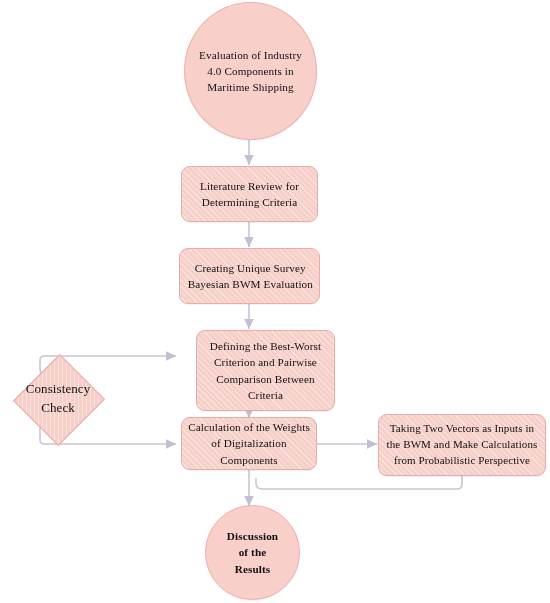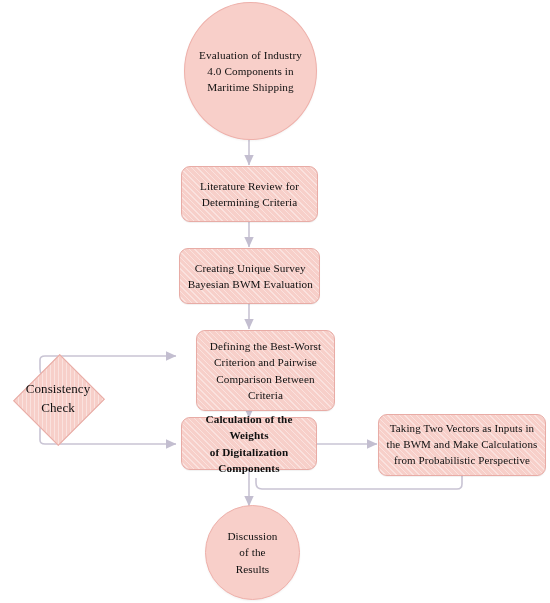--- a/index.html
+++ b/index.html
@@ -109,31 +109,31 @@
 Comparison Between
 Criteria</span>
   </div>
 
   <div class="node decision" style="left:4px;top:368px;width:108px;height:62px;">
     <span class="dia" style="left:23px;top:-1px;width:62px;height:64px;"></span>
     <span class="lbl">Consistency
 Check</span>
   </div>
 
-  <div class="node proc" style="left:181px;top:417px;width:136px;height:53px;font-weight:bold;">
+  <div class="node proc" style="left:181px;top:417px;width:136px;height:53px;">
     <span class="lbl">Calculation of the Weights
 of Digitalization
 Components</span>
   </div>
 
   <div class="node proc" style="left:378px;top:414px;width:168px;height:62px;">
     <span class="lbl" style="font-size:11px;">Taking Two Vectors as Inputs in
 the BWM and Make Calculations
 from Probabilistic Perspective</span>
   </div>
 
-  <div class="node term" style="left:205px;top:505px;width:95px;height:95px;">
+  <div class="node term" style="left:205px;top:505px;width:95px;height:95px;font-weight:bold;">
     <span class="lbl">Discussion
 of the
 Results</span>
   </div>
 
 </div>
 
 </body></html>

